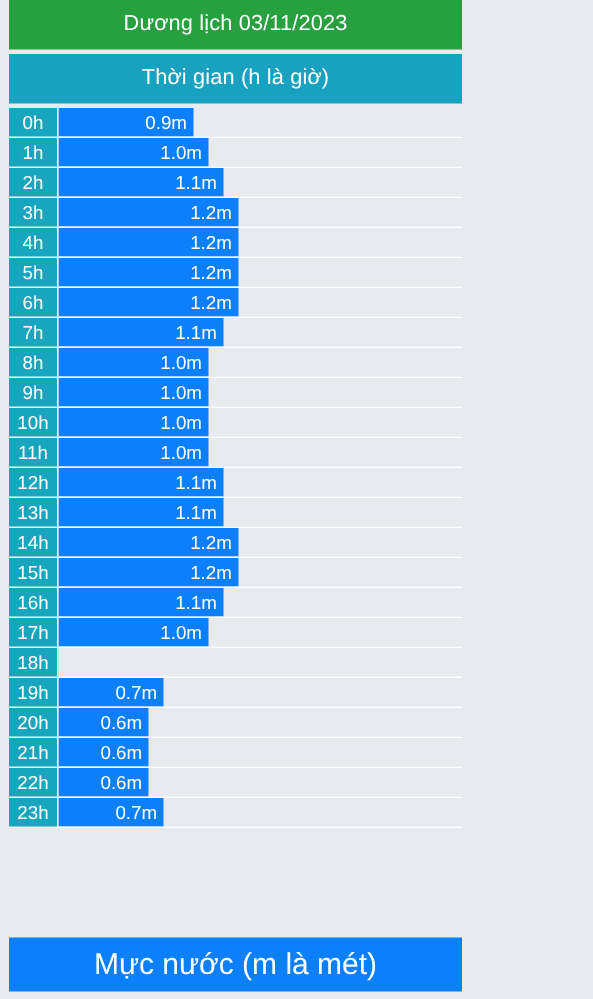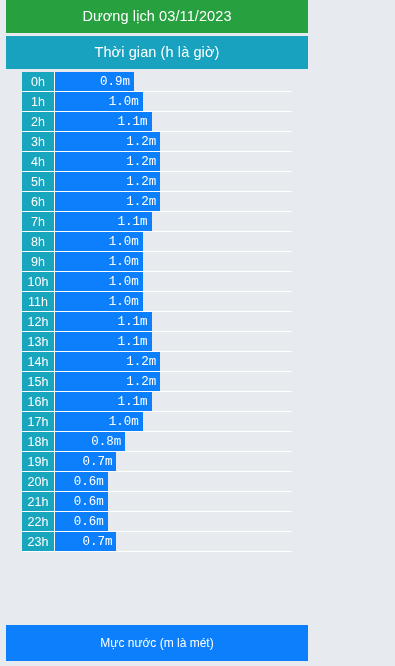--- a/index.html
+++ b/index.html
@@ -35,21 +35,21 @@
     letter-spacing: .1px;
     box-sizing: border-box;
   }
   .banner.green  { background: #27a03f; }
   .banner.teal   { background: #18a2c0; }
   .banner.first  { margin-top: 0; }
 
   
   .rows {
     flex: 1 1 auto;
-    margin: 0 22px;
+    margin: 0 6px;
     display: flex;
     flex-direction: column;
     padding-top: 0px;
   }
   .row {
     height: 20px;
     display: flex;
     align-items: stretch;
     background: #e7eaee;
     border-bottom: 1px solid #ffffff;
@@ -65,21 +65,20 @@
     align-items: center;
     justify-content: center;
     box-sizing: border-box;
     border-right: 1px solid #ffffff;
   }
   .row-track {
     position: relative;
     flex: 1 1 auto;
     background: #e7eaee;
     overflow: hidden;
-    font-family: Liberation Mono, monospace;
   }
   .row-bar {
     position: absolute;
     left: 0;
     top: 0;
     bottom: 0;
     background: #0c80fc;
     display: flex;
     align-items: center;
     justify-content: flex-end;
@@ -89,21 +88,21 @@
     box-sizing: border-box;
     white-space: nowrap;
   }
 
   
   .footer {
     height: 36px;
     margin: 5px 6px 5px 6px;
     background: #0c80fc;
     color: #ffffff;
-    font-size: 12px;
+    font-size: 20px;
     display: flex;
     align-items: center;
     justify-content: center;
     box-sizing: border-box;
   }
 </style>
 </head>
 <body>
 
 <div class="page">
@@ -221,23 +220,20 @@
         </div>
       </div>
       <div class="row">
         <div class="row-label">17h</div>
         <div class="row-track">
           <div class="row-bar" style="width: 37.037%;">1.0m</div>
         </div>
       </div>
       <div class="row">
         <div class="row-label">18h</div>
-        <div class="row-track">
-          <div class="row-bar" style="width: 29.6296%;">0.8m</div>
-        </div>
       </div>
       <div class="row">
         <div class="row-label">19h</div>
         <div class="row-track">
           <div class="row-bar" style="width: 25.9259%;">0.7m</div>
         </div>
       </div>
       <div class="row">
         <div class="row-label">20h</div>
         <div class="row-track">

